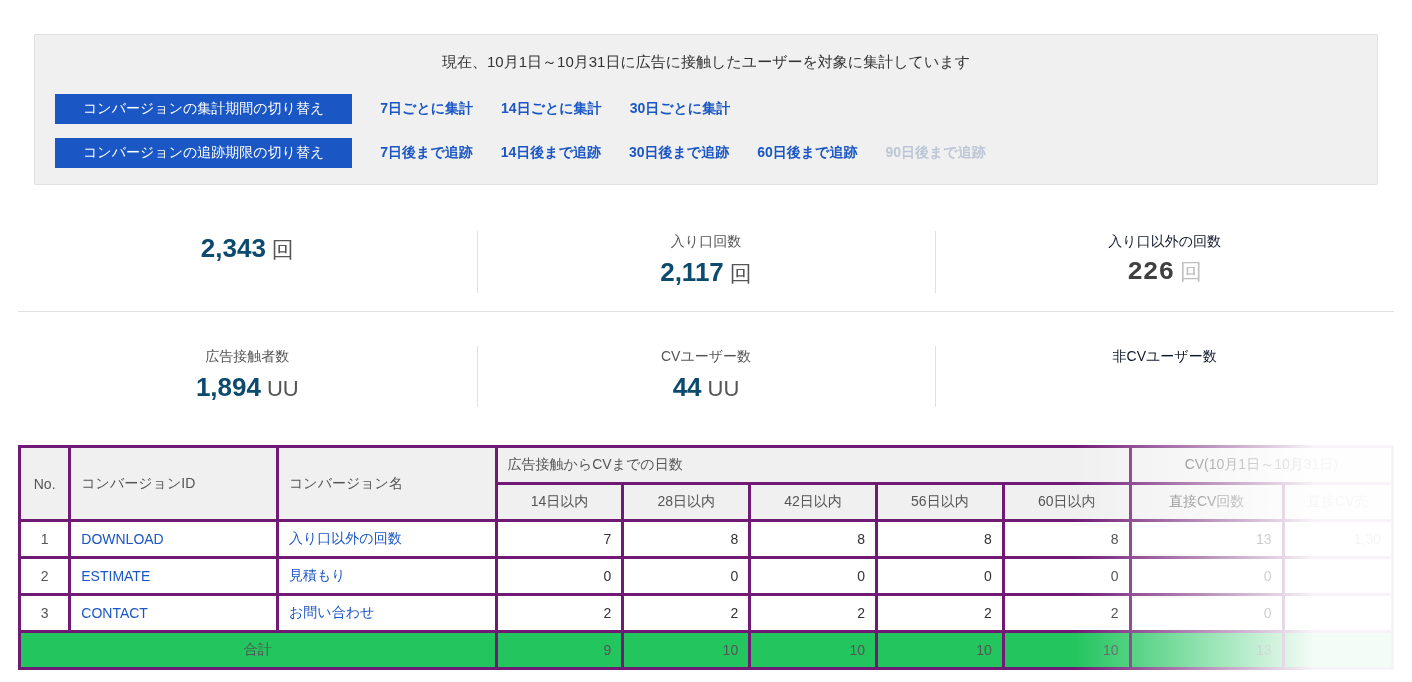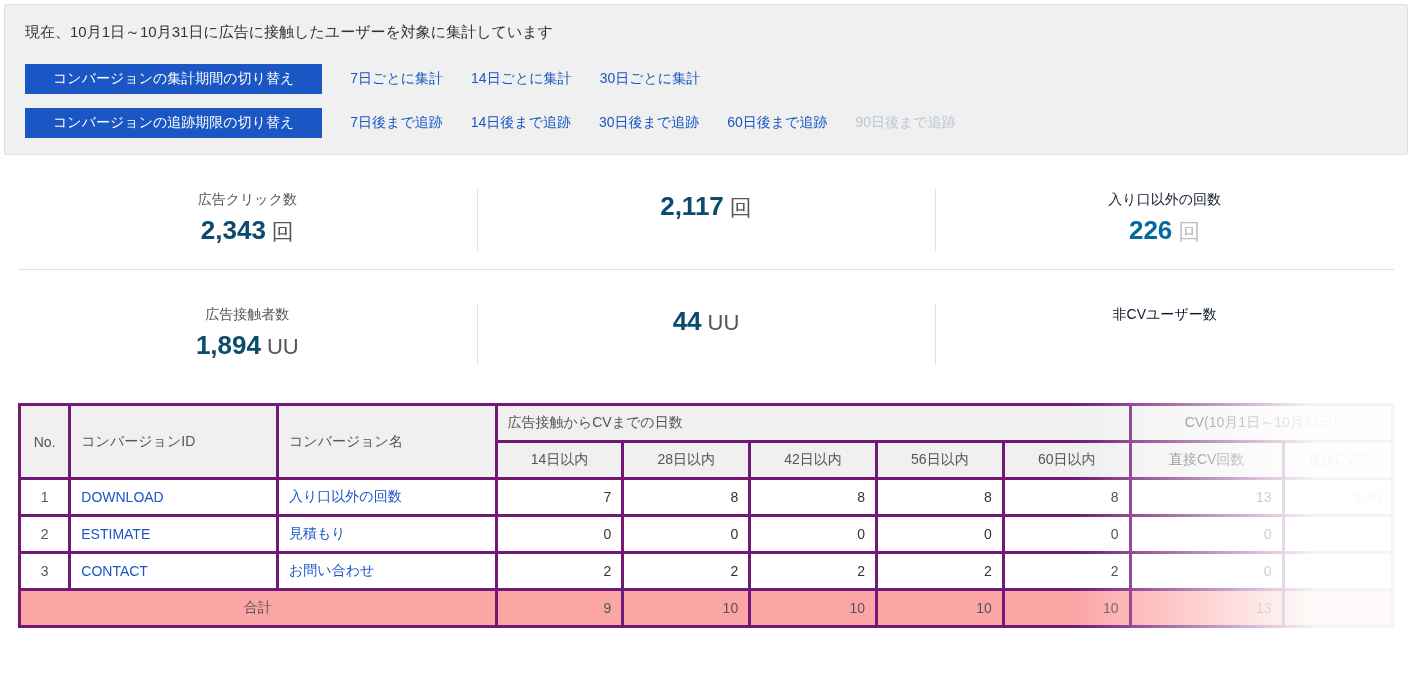--- a/index.html
+++ b/index.html
@@ -4,25 +4,26 @@
 <style>
   * { box-sizing: border-box; margin: 0; padding: 0; }
   body {
     font-family: "Hiragino Kaku Gothic Pro", "Meiryo", sans-serif;
     font-size: 14px;
     color: #333;
     background: #fff;
     width: 1412px;
   }
   .panel {
-    margin: 4px;
+    margin: 34px;
     background: #f0f0f0;
     border: 1px solid #e0e0e0;
     padding: 18px 20px 16px 20px;
     border-radius: 2px;
+    text-align: center;
   }
   .notice {
     color: #333;
     font-size: 15px;
     margin-bottom: 22px;
   }
   .filter-row {
     display: flex;
     align-items: center;
     margin-bottom: 14px;
@@ -30,21 +31,21 @@
   }
   .filter-label {
     background: #1a56c4;
     color: #fff;
     padding: 6px 28px;
     font-size: 14px;
     white-space: nowrap;
   }
   .filter-link {
     color: #1a56c4;
-    font-weight: normal;
+    font-weight: bold;
     cursor: pointer;
     white-space: nowrap;
   }
   .filter-link.disabled {
     color: #bcc6d6;
     cursor: default;
   }
   .stats {
     display: grid;
     grid-template-columns: 1fr 1fr 1fr;
@@ -75,21 +76,21 @@
     font-weight: bold;
     color: #0c4a6e;
   }
   .stat-unit {
     font-size: 22px;
     font-weight: normal;
     color: #555;
     margin-left: 6px;
   }
   .faded .stat-label { color: #0f172a; }
-  .faded .stat-value { color: #0369a1; }
+  .faded .stat-value { color: #404040; font-family: Liberation Mono, monospace; }
   .faded .stat-unit  { color: #c0c0c0; }
 
   .table-wrap {
     margin: 20px 18px 0 18px;
     position: relative;
   }
   table {
     width: 100%;
     border-collapse: collapse;
     table-layout: fixed;
@@ -104,21 +105,21 @@
   th {
     background: #f0f0f0;
     color: #555;
     font-weight: normal;
     text-align: center;
   }
   .th-left { text-align: left; }
   td.num { text-align: right; }
   td.idx { text-align: center; color: #555; }
   td.linkcell { color: #1a56c4; cursor: pointer; }
-  tr.totals td { background: #fca5a5; color: #555; }
+  tr.totals td { background: #22c55e; color: #555; }
   tr.totals td.num { text-align: right; }
   .col-no   { width: 46px; }
   .col-id   { width: 190px; }
   .col-name { width: 200px; }
   .col-day  { width: 116px; }
   .col-cv   { width: 140px; }
   .col-cvx  { width: 100px; }
   .fade-overlay {
     position: absolute;
     top: 0; right: 0; bottom: 0;
@@ -145,38 +146,39 @@
     <span class="filter-link">7日後まで追跡</span>
     <span class="filter-link">14日後まで追跡</span>
     <span class="filter-link">30日後まで追跡</span>
     <span class="filter-link">60日後まで追跡</span>
     <span class="filter-link disabled">90日後まで追跡</span>
   </div>
 </div>
 
 <div class="stats">
   <div class="stat-cell">
-    <div class="stat-label">広告クリック数</div>
     <div><span class="stat-value">2,343</span><span class="stat-unit">回</span></div>
   </div>
   <div class="stat-cell">
+    <div class="stat-label">入り口回数</div>
     <div><span class="stat-value">2,117</span><span class="stat-unit">回</span></div>
   </div>
   <div class="stat-cell faded">
     <div class="stat-label">入り口以外の回数</div>
     <div><span class="stat-value">226</span><span class="stat-unit">回</span></div>
   </div>
 </div>
 
 <div class="stats" style="border-bottom:none">
   <div class="stat-cell">
     <div class="stat-label">広告接触者数</div>
     <div><span class="stat-value">1,894</span><span class="stat-unit">UU</span></div>
   </div>
   <div class="stat-cell">
+    <div class="stat-label">CVユーザー数</div>
     <div><span class="stat-value">44</span><span class="stat-unit">UU</span></div>
   </div>
   <div class="stat-cell faded">
     <div class="stat-label">非CVユーザー数</div>
   </div>
 </div>
 
 <div class="table-wrap">
   <table>
     <colgroup>

